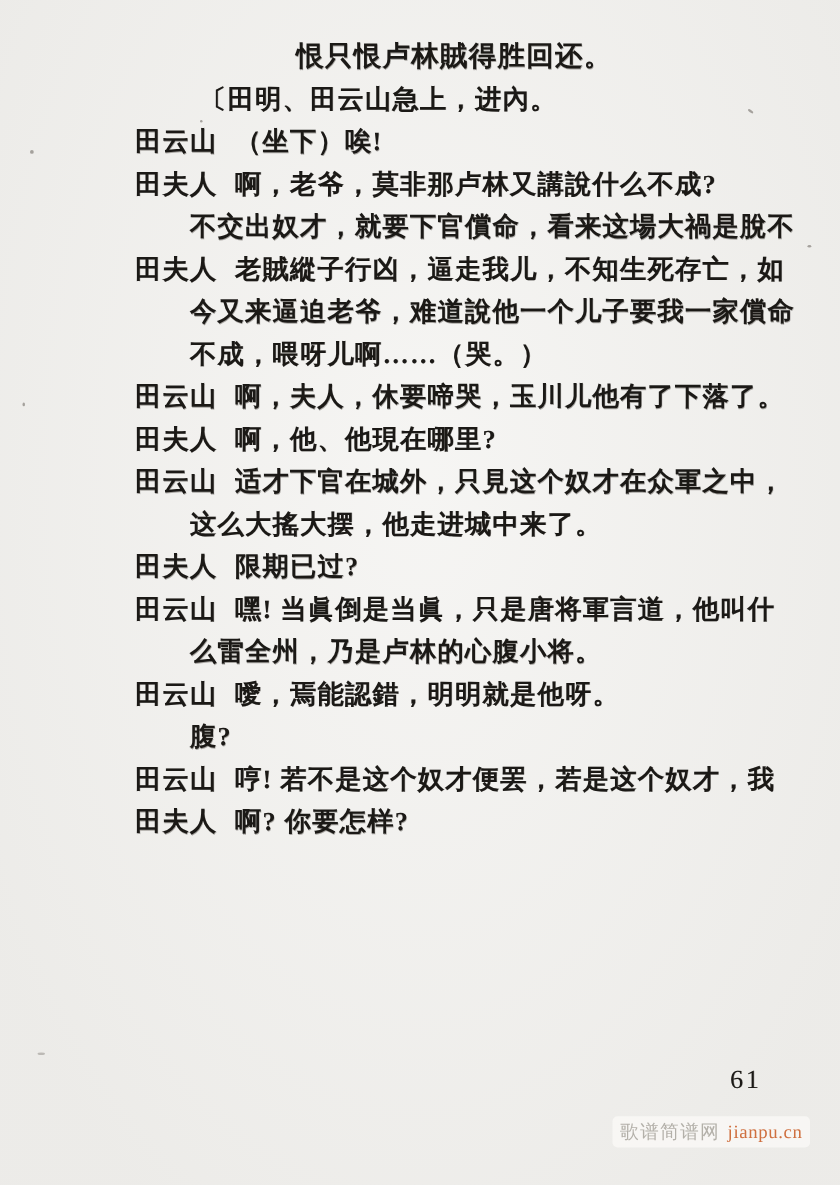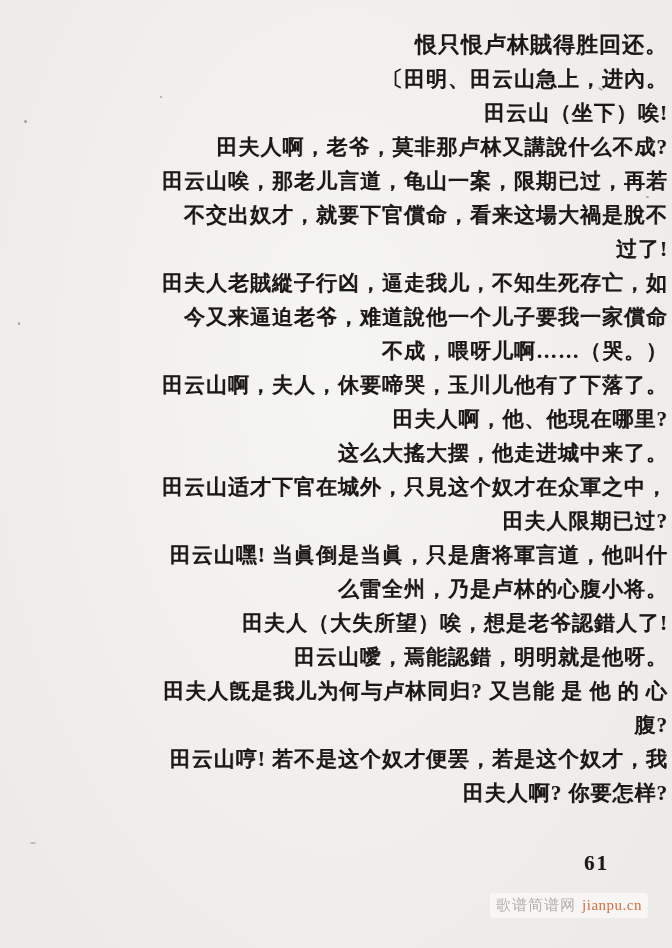--- a/index.html
+++ b/index.html
@@ -24,38 +24,37 @@
   }
   .row {
     min-height: 34px;
     line-height: 34px;
     font-size: 21px;
     letter-spacing: 1px;
     color: #1b1916;
     font-weight: 700;
     white-space: nowrap;
     text-shadow: 0.4px 0.4px 0 rgba(25,20,15,0.35);
-    text-align: right;
   }
   .row.title {
     margin-left: 129px;
     font-size: 22px;
     font-weight: 800;
   }
-  .row.stage { margin-left: 86px; }
+  .row.stage { margin-left: 52px; }
   .row.cont  { margin-left: 44px; }
   .speaker {
     display: inline-block;
     width: 80px;
   }
   .page-number {
     position: absolute;
     left: 584px; top: 851px;
     font-size: 21px;
-    font-weight: 700;
+    font-weight: 400;
     letter-spacing: 2px;
     color: #1b1916;
     text-shadow: 0.4px 0.4px 0 rgba(25,20,15,0.35);
   }
   .watermark {
     position: absolute;
     top: 893px; right: 24px;
     font-size: 15px;
     letter-spacing: 1px;
     background: rgba(250,249,246,0.8);
@@ -94,31 +93,25 @@
     </div>
 
     <div class="row">
       <span class="speaker">田云山</span><span>（坐下）唉!</span>
     </div>
 
     <div class="row">
       <span class="speaker">田夫人</span><span>啊，老爷，莫非那卢林又講說什么不成?</span>
     </div>
 
-    <div class="row">
-      <span class="speaker">田云山</span><span>唉，那老儿言道，龟山一案，限期已过，再若</span>
-    </div>
 
     <div class="row cont">
       <span>不交出奴才，就要下官償命，看来这場大禍是脫不</span>
     </div>
 
-    <div class="row cont">
-      <span>过了!</span>
-    </div>
 
     <div class="row">
       <span class="speaker">田夫人</span><span>老賊縱子行凶，逼走我儿，不知生死存亡，如</span>
     </div>
 
     <div class="row cont">
       <span>今又来逼迫老爷，难道說他一个儿子要我一家償命</span>
     </div>
 
     <div class="row cont">
@@ -126,51 +119,45 @@
     </div>
 
     <div class="row">
       <span class="speaker">田云山</span><span>啊，夫人，休要啼哭，玉川儿他有了下落了。</span>
     </div>
 
     <div class="row">
       <span class="speaker">田夫人</span><span>啊，他、他現在哪里?</span>
     </div>
 
+    <div class="row">
+      <span class="speaker">田云山</span><span>适才下官在城外，只見这个奴才在众軍之中，</span>
+    </div>
+
     <div class="row cont">
       <span>这么大搖大摆，他走进城中来了。</span>
-    </div>
-
-    <div class="row">
-      <span class="speaker">田云山</span><span>适才下官在城外，只見这个奴才在众軍之中，</span>
     </div>
 
     <div class="row">
       <span class="speaker">田夫人</span><span>限期已过?</span>
     </div>
 
     <div class="row">
       <span class="speaker">田云山</span><span>嘿! 当眞倒是当眞，只是唐将軍言道，他叫什</span>
     </div>
 
     <div class="row cont">
       <span>么雷全州，乃是卢林的心腹小将。</span>
     </div>
 
-    <div class="row">
-      <span class="speaker">田夫人</span><span>（大失所望）唉，想是老爷認錯人了!</span>
-    </div>
 
     <div class="row">
       <span class="speaker">田云山</span><span>噯，焉能認錯，明明就是他呀。</span>
     </div>
 
-    <div class="row">
-      <span class="speaker">田夫人</span><span>旣是我儿为何与卢林同归? 又岂能 是 他 的 心</span>
-    </div>
 
     <div class="row cont">
       <span>腹?</span>
     </div>
 
     <div class="row">
       <span class="speaker">田云山</span><span>哼! 若不是这个奴才便罢，若是这个奴才，我</span>
     </div>
 
 

